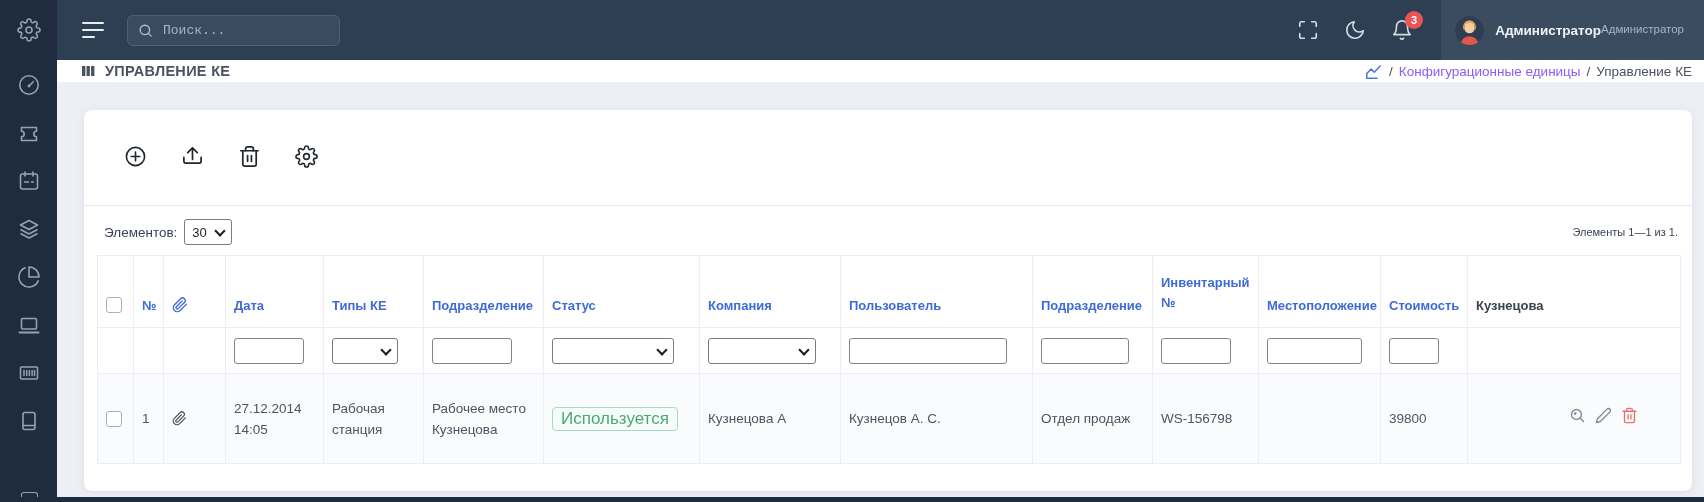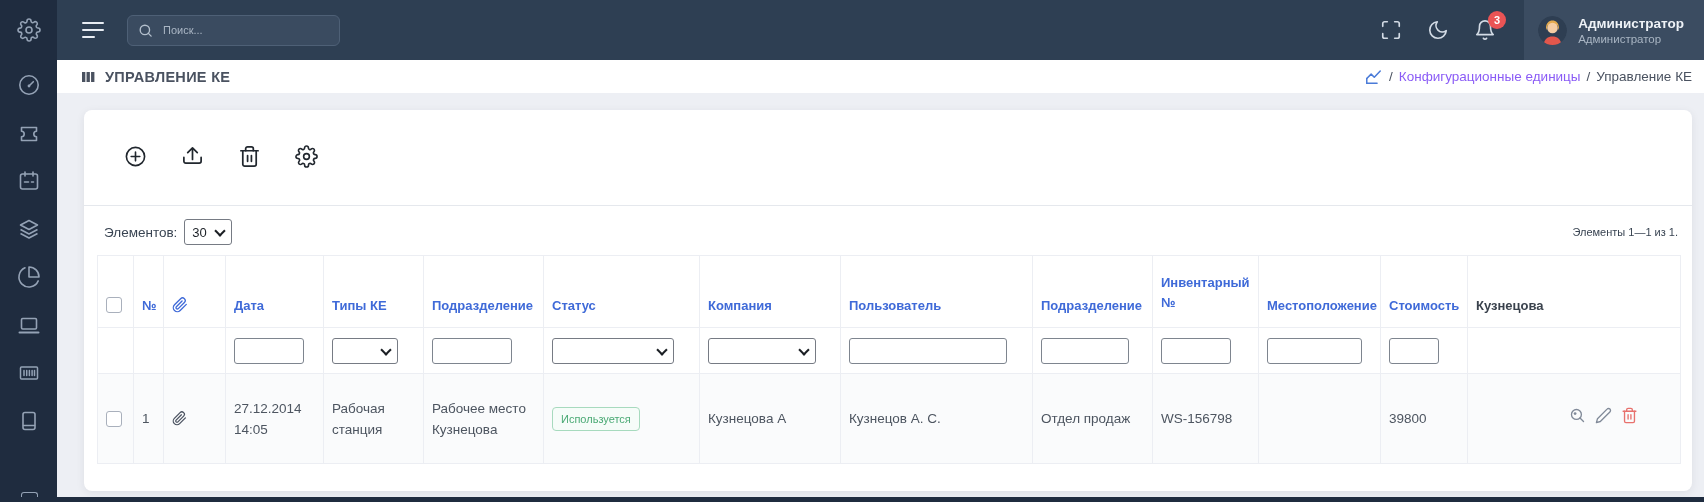--- a/index.html
+++ b/index.html
@@ -25,38 +25,38 @@
     display:flex;align-items:center;z-index:4}
   .hamburger{margin-left:25px;width:22px;height:16px;display:flex;flex-direction:column;
     justify-content:space-between;cursor:pointer}
   .hamburger i{display:block;height:2.4px;border-radius:2px;background:#e8edf3}
   .hamburger i:nth-child(1){width:22px}
   .hamburger i:nth-child(2){width:22px}
   .hamburger i:nth-child(3){width:13px}
   .searchbox{margin-left:23px;width:213px;height:31px;background:#3a4b60;border:1px solid #4e6076;
     border-radius:6px;display:flex;align-items:center;padding:0 10px;gap:8px;box-sizing:border-box}
   .searchbox svg{flex:none;color:#b3bfcc}
-  .searchbox input{background:transparent;border:none;outline:none;color:#e3e9f0;font-size:11px;
-    width:100%;font-family:Liberation Sans, sans-serif}
+  .searchbox input{background:transparent;border:none;outline:none;color:#e3e9f0;font-size:13px;
+    width:100%;font-family:Liberation Mono, monospace}
   .searchbox input::placeholder{color:#aab6c4}
   .nav-right{margin-left:auto;display:flex;align-items:center;height:100%}
   .nav-ic{width:22px;height:22px;color:#d3dbe5;margin-right:25px;cursor:pointer;position:relative}
   .bell-wrap{position:relative;margin-right:28px;cursor:pointer}
   .nav-badge{position:absolute;top:-8px;right:-10px;min-width:18px;height:18px;border-radius:9px;
     background:#ea5455;color:#fff;font-size:11px;font-weight:700;display:flex;align-items:center;
     justify-content:center;padding:0 4px;box-sizing:border-box}
   .user-panel{height:100%;background:#3b4c61;display:flex;align-items:center;
     padding:0 20px 0 14px;gap:11px;cursor:pointer}
   .avatar{width:29px;height:29px;border-radius:50%;overflow:hidden;flex:none}
-  .user-texts{display:flex;flex-direction:column;justify-content:center}
+  .user-texts{display:flex;flex-direction:row;justify-content:center}
   .user-name{font-size:13.5px;font-weight:700;color:#eef2f7;line-height:17px}
   .user-role{font-size:11.5px;color:#a9b5c3;line-height:14px}
 
   
-  .titlebar{position:absolute;left:57px;top:60px;right:0;height:33px;background:#fff;
+  .titlebar{position:absolute;left:57px;top:60px;right:0;height:22px;background:#fff;
     display:flex;align-items:center;padding:0 12px 0 23px;box-sizing:border-box}
   .page-title{display:flex;align-items:center;gap:9px;color:#4a5260;font-weight:700;
     font-size:14.5px;letter-spacing:.3px}
   .breadcrumb{margin-left:auto;display:flex;align-items:center;gap:6px;font-size:13.5px;color:#4a5260}
   .bc-link{color:#8b5cf6;cursor:pointer}
   .bc-home{width:19px;height:19px;color:#4a7bd8;cursor:pointer}
 
   
   .card{position:absolute;left:84px;top:110px;width:1608px;height:381px;background:#fff;
     border-radius:8px;box-shadow:0 2px 8px rgba(34,41,47,.08);box-sizing:border-box}
@@ -86,21 +86,21 @@
   tr.filter td{height:46px;vertical-align:middle}
   .f-input{border:1px solid #7e858f;border-radius:3px;height:26px;box-sizing:border-box;
     padding:0 5px;font-size:13px;outline:none;font-family:"Liberation Sans",sans-serif}
   tr.data{background:#fafbfc}
   tr.data td{height:90px;vertical-align:middle;line-height:21px}
   .cb{appearance:none;-webkit-appearance:none;width:16px;height:16px;border:1px solid #a9b0bc;
     border-radius:3px;background:#fff;margin:0;vertical-align:middle;cursor:pointer}
   .clip{color:#4a5260}
   .clip-head{color:#3f6ad8}
   .status-badge{display:inline-block;padding:3px 8px;border:1px solid #a7dabe;border-radius:4px;
-    color:#49a974;background:#f6fcf9;font-size:11px;line-height:16px}
+    color:#49a974;background:#f6fcf9;font-size:17px;line-height:16px}
   td.actions{text-align:right;padding-right:42px}
   .act-row{display:inline-flex;gap:9px;align-items:center}
   .act{width:17px;height:17px;color:#818a99;cursor:pointer}
   .act.danger{color:#e8716d}
 
   
   .footer-strip{position:absolute;left:0;right:0;bottom:0;height:5px;background:#1f2c3f;z-index:6}
 
   
   .w-date{width:70px}.w-type{width:66px}.w-name{width:80px}.w-status{width:122px}

